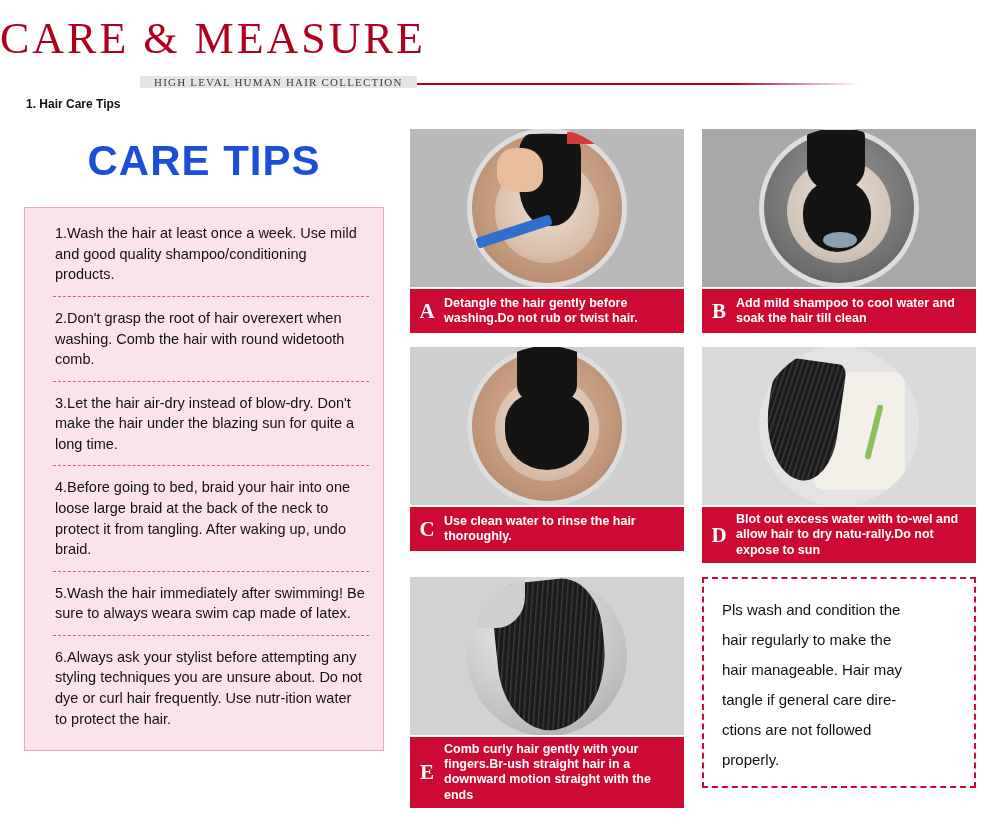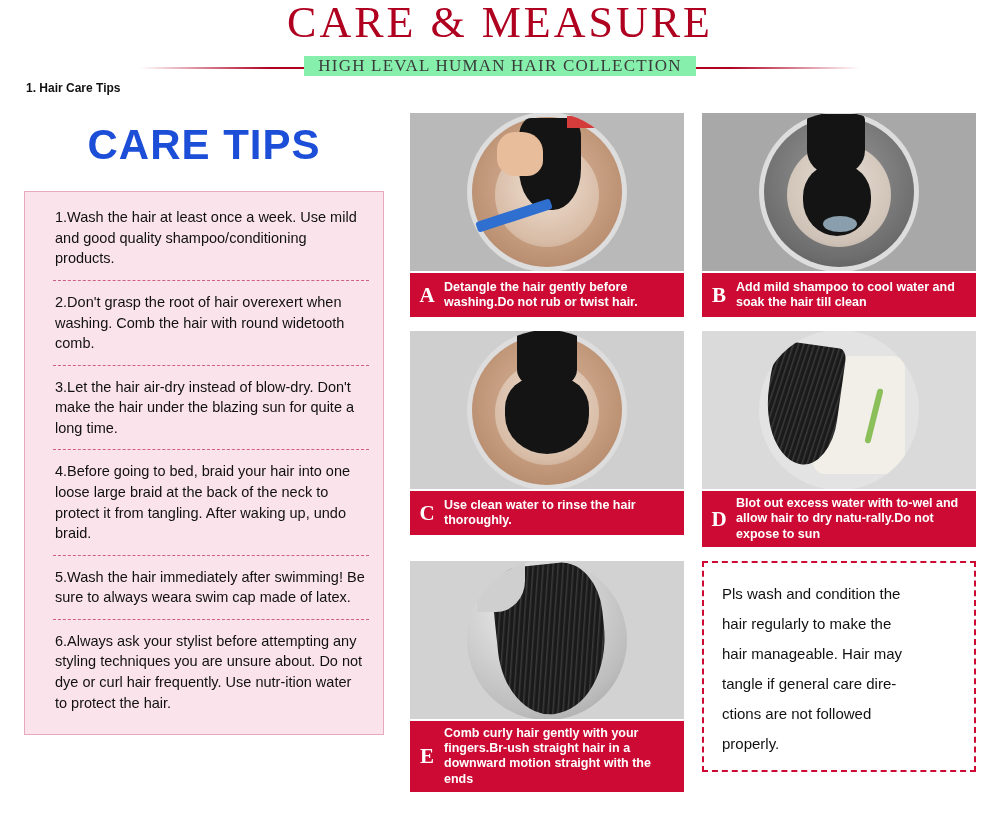--- a/index.html
+++ b/index.html
@@ -11,21 +11,21 @@
     width: 1000px;
     height: 833px;
     font-family: "Liberation Sans", sans-serif;
     color: #111;
     overflow: hidden;
     position: relative;
   }
 
   
   .header {
-    text-align: center;
+    padding-top: 16px;
   }
   .header-title {
     font-family: "Liberation Serif", serif;
     font-size: 44px;
     letter-spacing: 3px;
     color: #b00020;
     line-height: 1.05;
     font-weight: 400;
   }
   .header-sub-wrap {
@@ -38,24 +38,24 @@
     position: absolute;
     left: 0;
     right: 0;
     top: 11px;
     height: 2px;
     background: linear-gradient(to right, rgba(176,0,32,0) 0%, #b00020 18%, #b00020 82%, rgba(176,0,32,0) 100%);
   }
   .header-sub {
     position: relative;
     display: inline-block;
-    background: #86efac;
+    background: #e5e5e5;
     padding: 0 14px;
     font-family: "Liberation Serif", serif;
-    font-size: 17px;
+    font-size: 11px;
     letter-spacing: 1.2px;
     color: #3a3a3a;
   }
 
   
   .section-heading {
     margin: 1px 0 0 26px;
     font-size: 12px;
     font-weight: bold;
     color: #111;

